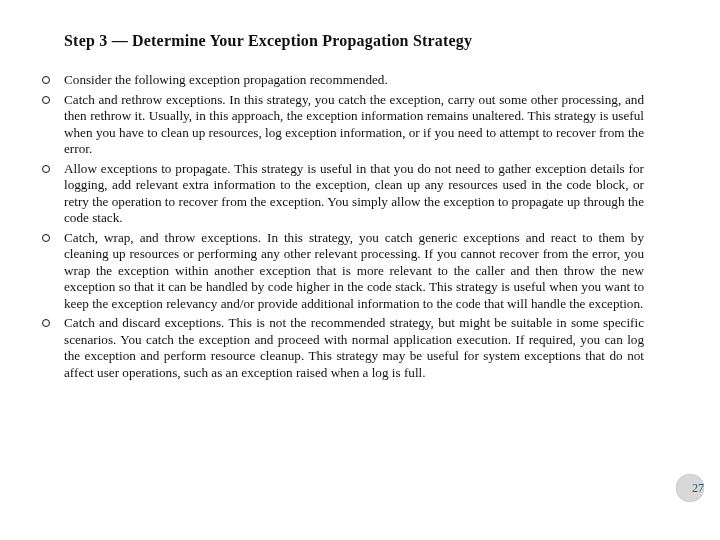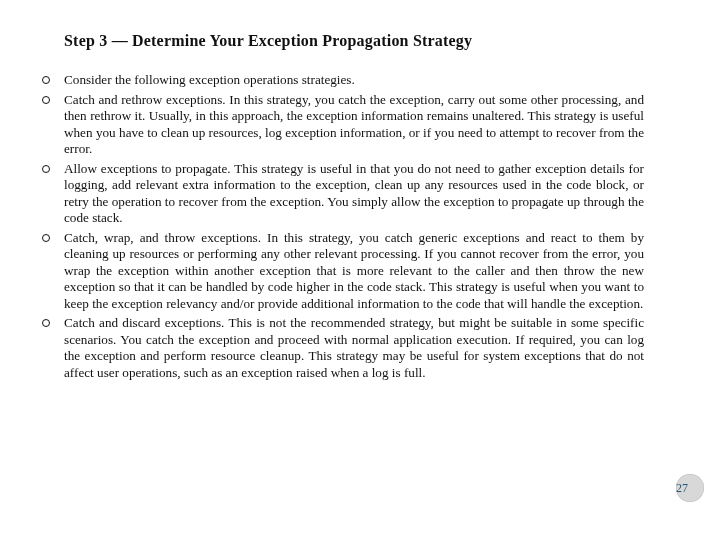--- a/index.html
+++ b/index.html
@@ -55,38 +55,38 @@
   .pagenum-wrap {
     position: absolute;
     right: 16px;
     bottom: 38px;
     width: 28px;
     height: 28px;
     border-radius: 50%;
     background: #d8d8d8;
     display: flex;
     align-items: center;
-    justify-content: flex-start;
+    justify-content: flex-end;
     box-shadow: inset 0 0 0 0.5px #bfbfbf;
   }
   .pagenum {
     font-family: Georgia, serif;
     font-size: 12px;
     color: #2a5a72;
   }
 </style>
 </head>
 <body>
 
 <div class="slide">
 
   <h3 class="heading">Step 3 — Determine Your Exception Propagation Strategy</h3>
 
   <ul class="body">
-    <li>Consider the following exception operations strategies.</li>
+    <li>Consider the following exception propagation recommended.</li>
     <li>Catch and rethrow exceptions. In this strategy, you catch the exception, carry out some other processing, and then rethrow it. Usually, in this approach, the exception information remains unaltered. This strategy is useful when you have to clean up resources, log exception information, or if you need to attempt to recover from the error.</li>
     <li>Allow exceptions to propagate. This strategy is useful in that you do not need to gather exception details for logging, add relevant extra information to the exception, clean up any resources used in the code block, or retry the operation to recover from the exception. You simply allow the exception to propagate up through the code stack.</li>
     <li>Catch, wrap, and throw exceptions. In this strategy, you catch generic exceptions and react to them by cleaning up resources or performing any other relevant processing. If you cannot recover from the error, you wrap the exception within another exception that is more relevant to the caller and then throw the new exception so that it can be handled by code higher in the code stack. This strategy is useful when you want to keep the exception relevancy and/or provide additional information to the code that will handle the exception.</li>
     <li>Catch and discard exceptions. This is not the recommended strategy, but might be suitable in some specific scenarios. You catch the exception and proceed with normal application execution. If required, you can log the exception and perform resource cleanup. This strategy may be useful for system exceptions that do not affect user operations, such as an exception raised when a log is full.</li>
   </ul>
 
   <div class="pagenum-wrap">
     <span class="pagenum">27</span>
   </div>
 

